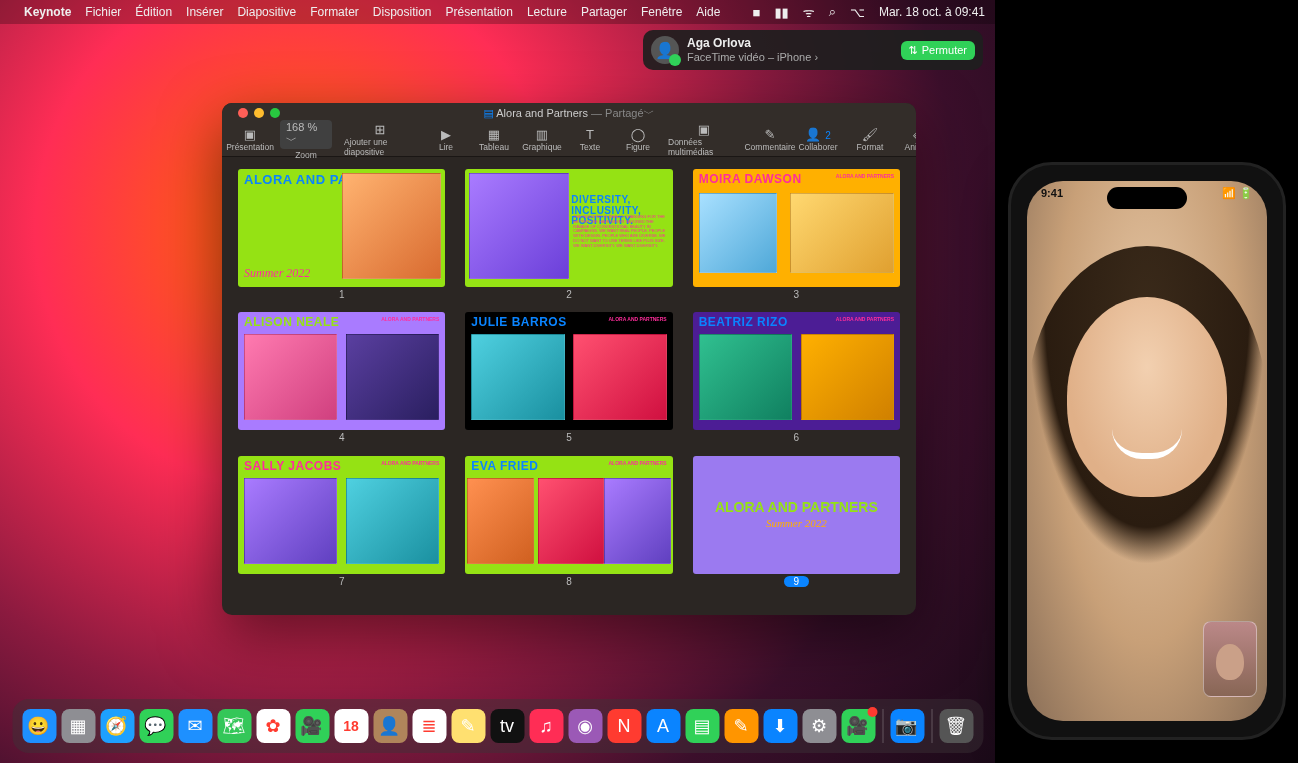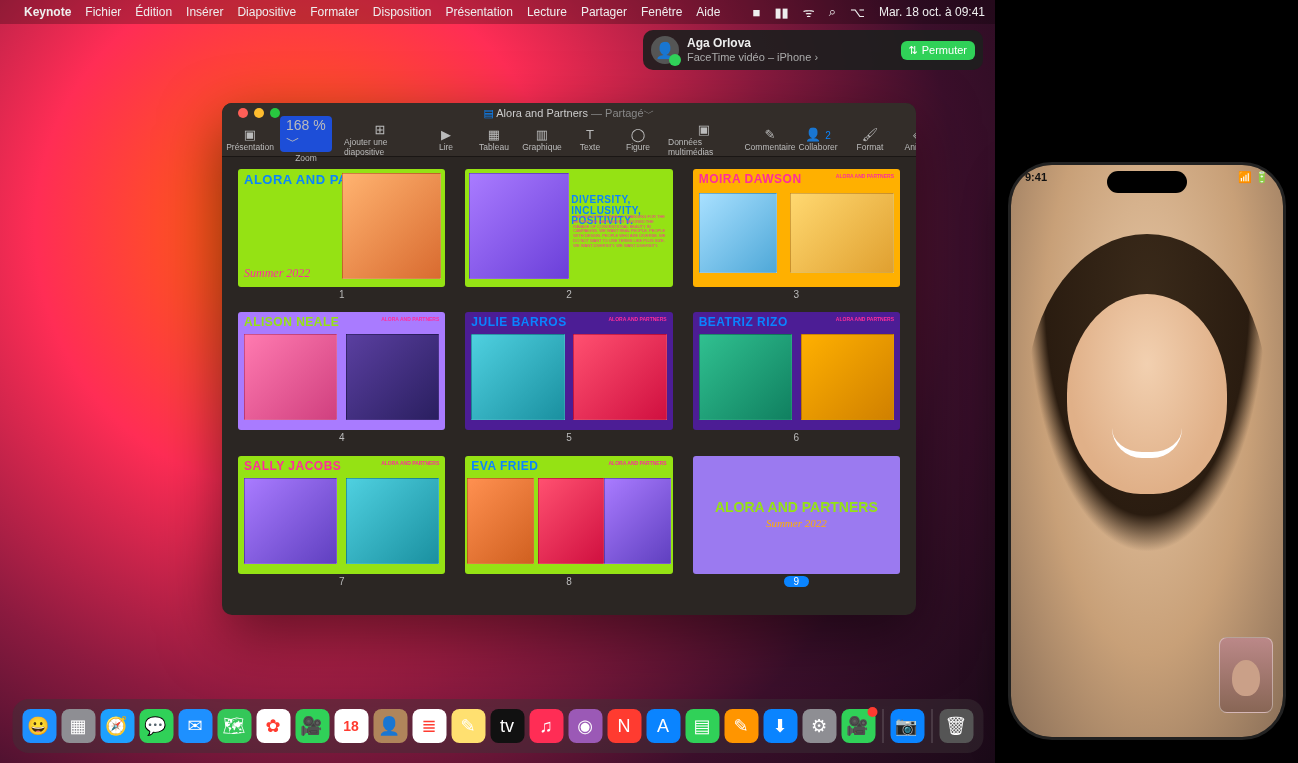--- a/index.html
+++ b/index.html
@@ -138,24 +138,24 @@
     height: 30px;
     padding: 0 4px;
     border-radius: 4px;
     color: #bbb;
     font-size: 8.5px;
     gap: 1px;
   }
   .tbtn .ico { font-size: 13px; line-height: 1; }
   .tbtn.zoom { min-width: 60px; }
   .tbtn.zoom .zoombox {
-    background: #1d4ed8;
+    background: #404040;
     border-radius: 4px;
     padding: 1px 6px;
-    font-size: 14px;
+    font-size: 11px;
   }
   .tbtn.wide { min-width: 80px; }
   .tbtn.collab .ico { color: #0a84ff; }
   .toolbar .spacer { flex: 1; }
   
   .slidegrid {
     position: absolute;
     top: 54px; bottom: 22px; left: 0; right: 0;
     padding: 12px 16px 4px 16px;
     display: grid;
@@ -228,21 +228,21 @@
   .s3 { background: #ffb000; }
   .s3 .hdr { color: #ff2d9b; font-size: 12px; width: 70%; }
   .s3 .photo.a { left: 6px; top: 24px; width: 38%; height: 80px; background: linear-gradient(135deg,#a8e0ff,#4fa8d8); }
   .s3 .photo.b { right: 6px; top: 24px; width: 50%; height: 80px; background: linear-gradient(135deg,#ffd870,#e0a030); }
   
   .s4 { background: #a97bff; }
   .s4 .hdr { color: #95e214; font-size: 12px; }
   .s4 .photo.a { left: 6px; top: 22px; width: 45%; height: 86px; background: linear-gradient(135deg,#ff7ab0,#d0407f); }
   .s4 .photo.b { right: 6px; top: 22px; width: 45%; height: 86px; background: linear-gradient(135deg,#5a3fa0,#2a1f60); }
   
-  .s5 { background: #4c1d95; }
+  .s5 { background: #000000; }
   .s5 .hdr { color: #0a84ff; font-size: 12px; }
   .s5 .photo.a { left: 6px; top: 22px; width: 45%; height: 86px; background: linear-gradient(135deg,#4fd0e0,#1a90a0); }
   .s5 .photo.b { right: 6px; top: 22px; width: 45%; height: 86px; background: linear-gradient(135deg,#ff5070,#d01040); }
   
   .s6 { background: #4c1d95; }
   .s6 .hdr { color: #0a84ff; font-size: 12px; }
   .s6 .photo.a { left: 6px; top: 22px; width: 45%; height: 86px; background: linear-gradient(135deg,#30c090,#108060); }
   .s6 .photo.b { right: 6px; top: 22px; width: 45%; height: 86px; background: linear-gradient(135deg,#ffb000,#d08000); }
   
   .s7 { background: #95e214; }
@@ -356,21 +356,21 @@
     width: 278px; height: 578px;
     background: #111;
     border-radius: 44px;
     border: 3px solid #222;
     box-shadow: 0 10px 40px rgba(0,0,0,0.6);
     overflow: hidden;
     display: flex;
     align-items: stretch;
   }
   .iphone .screen {
-    margin: 0;
+    margin: 16px;
     flex: 1;
     border-radius: 36px;
     background: radial-gradient(ellipse at 50% 35%, #e8c9a8 0%, #c8a078 55%, #8a6f58 100%);
     position: relative;
     overflow: hidden;
   }
   .iphone .notch {
     position: absolute;
     top: 6px; left: 50%;
     transform: translateX(-50%);

